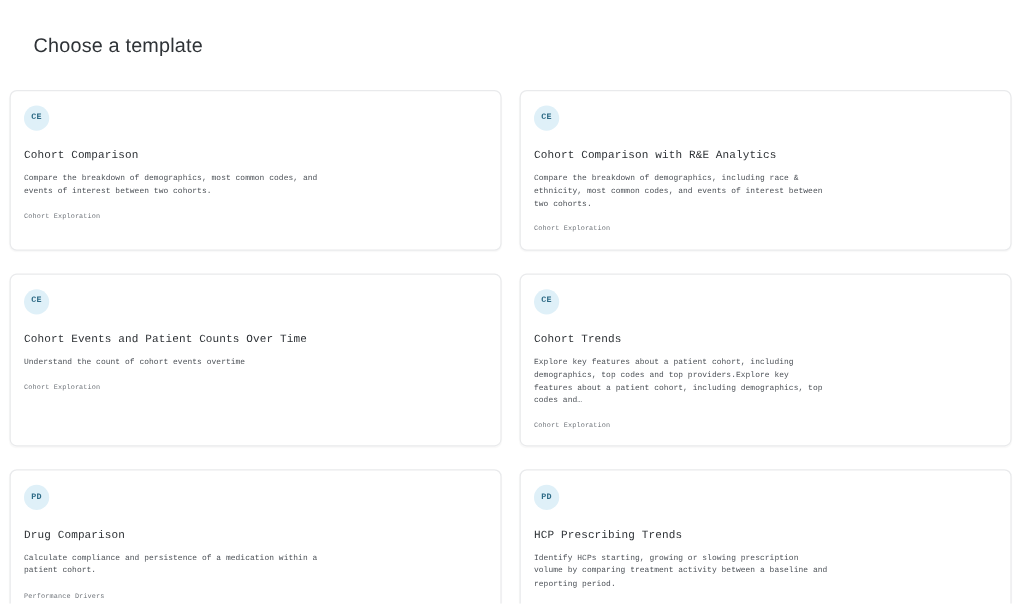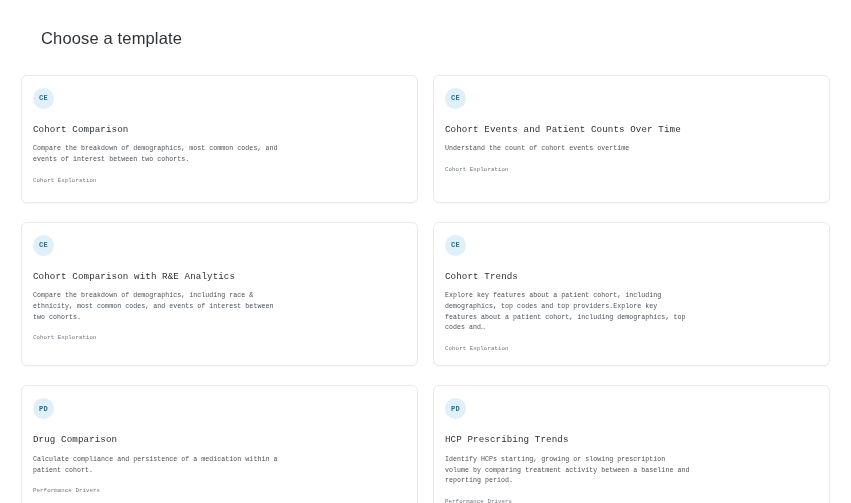--- a/index.html
+++ b/index.html
@@ -14,21 +14,21 @@
     font-family: "Liberation Sans", sans-serif;
     color: #2b2f33;
     -webkit-font-smoothing: antialiased;
   }
 
   .page {
     position: relative;
     width: 851px;
     height: 503px;
     box-sizing: border-box;
-    padding: 0 21px;
+    padding: 0 8px;
   }
 
   .page-title {
     margin: 0;
     padding: 29px 0 0 20px;
     font-size: 16.5px;
     font-weight: 500;
     letter-spacing: 0.15px;
     color: #2f3337;
     line-height: 1.2;
@@ -107,29 +107,29 @@
 
     <div class="template-card">
       <div class="card-badge">CE</div>
       <div class="card-title">Cohort Comparison</div>
       <div class="card-desc">Compare the breakdown of demographics, most common codes, and events of interest between two cohorts.</div>
       <div class="card-category">Cohort Exploration</div>
     </div>
 
     <div class="template-card">
       <div class="card-badge">CE</div>
-      <div class="card-title">Cohort Events and Patient Counts Over Time</div>
-      <div class="card-desc">Understand the count of cohort events overtime</div>
+      <div class="card-title">Cohort Comparison with R&amp;E Analytics</div>
+      <div class="card-desc">Compare the breakdown of demographics, including race &amp; ethnicity, most common codes, and events of interest between two cohorts.</div>
       <div class="card-category">Cohort Exploration</div>
     </div>
 
     <div class="template-card">
       <div class="card-badge">CE</div>
-      <div class="card-title">Cohort Comparison with R&amp;E Analytics</div>
-      <div class="card-desc">Compare the breakdown of demographics, including race &amp; ethnicity, most common codes, and events of interest between two cohorts.</div>
+      <div class="card-title">Cohort Events and Patient Counts Over Time</div>
+      <div class="card-desc">Understand the count of cohort events overtime</div>
       <div class="card-category">Cohort Exploration</div>
     </div>
 
     <div class="template-card">
       <div class="card-badge">CE</div>
       <div class="card-title">Cohort Trends</div>
       <div class="card-desc">Explore key features about a patient cohort, including demographics, top codes and top providers.Explore key features about a patient cohort, including demographics, top codes and…</div>
       <div class="card-category">Cohort Exploration</div>
     </div>
 

